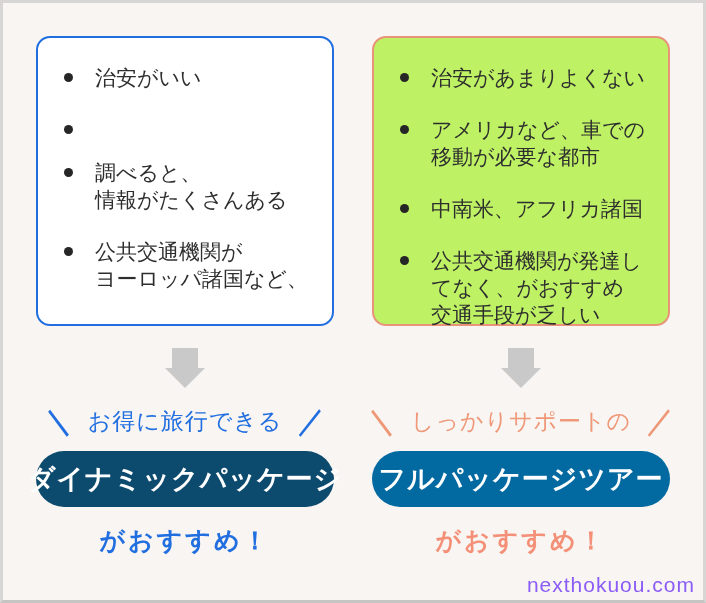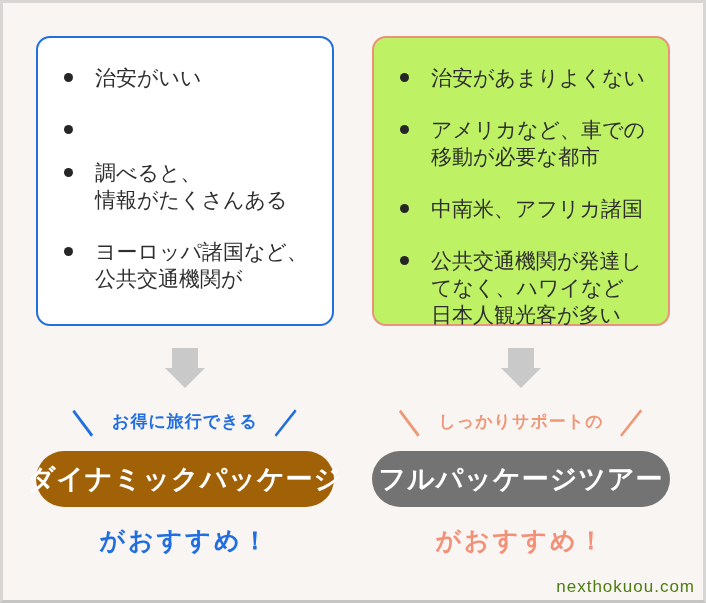--- a/index.html
+++ b/index.html
@@ -56,58 +56,58 @@
     border-top:20px solid #c9c9c9;
   }
   .catchline {
     margin-top:16px;
     display:flex;
     align-items:center;
     justify-content:center;
     gap:16px;
     width:100%;
   }
-  .catch-text { font-size:17px; font-weight:bold; letter-spacing:1px; white-space:nowrap; }
+  .catch-text { font-size:23px; font-weight:normal; letter-spacing:1px; white-space:nowrap; }
   .slash { font-size:26px; font-weight:bold; transform:scaleY(1.15); }
   .col-blue  .catchline { color:#216ee0; }
   .col-salmon .catchline { color:#ef9878; }
   .pill {
     margin-top:12px;
     width:100%;
     height:56px;
     border-radius:30px;
     border:none;
     display:flex;
     align-items:center;
     justify-content:center;
     color:#ffffff;
     font-family:inherit;
     font-size:27px;
     font-weight:bold;
     letter-spacing:1px;
     white-space:nowrap;
   }
-  .col-blue  .pill { background:#a16207; }
-  .col-salmon .pill { background:#737373; }
+  .col-blue  .pill { background:#0c4a6e; }
+  .col-salmon .pill { background:#0369a1; }
   .recommend {
     margin-top:17px;
     font-size:25px;
     font-weight:bold;
     letter-spacing:3px;
     text-align:left;
   }
   .col-blue  .recommend { color:#216ee0; }
   .col-salmon .recommend { color:#f39077; }
   .watermark {
     position:absolute;
     right:8px;
     bottom:3px;
-    font-size:17px;
+    font-size:21px;
     letter-spacing:1px;
-    color:#4d7c0f;
+    color:#8b5cf6;
   }
 </style>
 </head>
 <body>
 
 <div class="columns">
 
   <div class="column col-blue">
     <div class="box">
       <ul>
@@ -123,22 +123,22 @@
         <li class="bullet">
           <span class="dot"></span>
           <span class="lines">
             <span class="line">調べると、</span>
             <span class="line">情報がたくさんある</span>
           </span>
         </li>
         <li class="bullet">
           <span class="dot"></span>
           <span class="lines">
+            <span class="line">公共交通機関が</span>
             <span class="line">ヨーロッパ諸国など、</span>
-            <span class="line">公共交通機関が</span>
           </span>
         </li>
       </ul>
     </div>
 
     <div class="arrow">
       <div class="arrow-shaft"></div>
       <div class="arrow-head"></div>
     </div>
 
@@ -172,22 +172,22 @@
         <li class="bullet">
           <span class="dot"></span>
           <span class="lines">
               <span class="line">中南米、アフリカ諸国</span>
             </span>
         </li>
         <li class="bullet">
           <span class="dot"></span>
           <span class="lines">
             <span class="line">公共交通機関が発達し</span>
-            <span class="line">てなく、ハワイなど</span>
-            <span class="line">日本人観光客が多い</span>
+            <span class="line">てなく、がおすすめ</span>
+            <span class="line">交通手段が乏しい</span>
           </span>
         </li>
       </ul>
     </div>
 
     <div class="arrow">
       <div class="arrow-shaft"></div>
       <div class="arrow-head"></div>
     </div>
 

